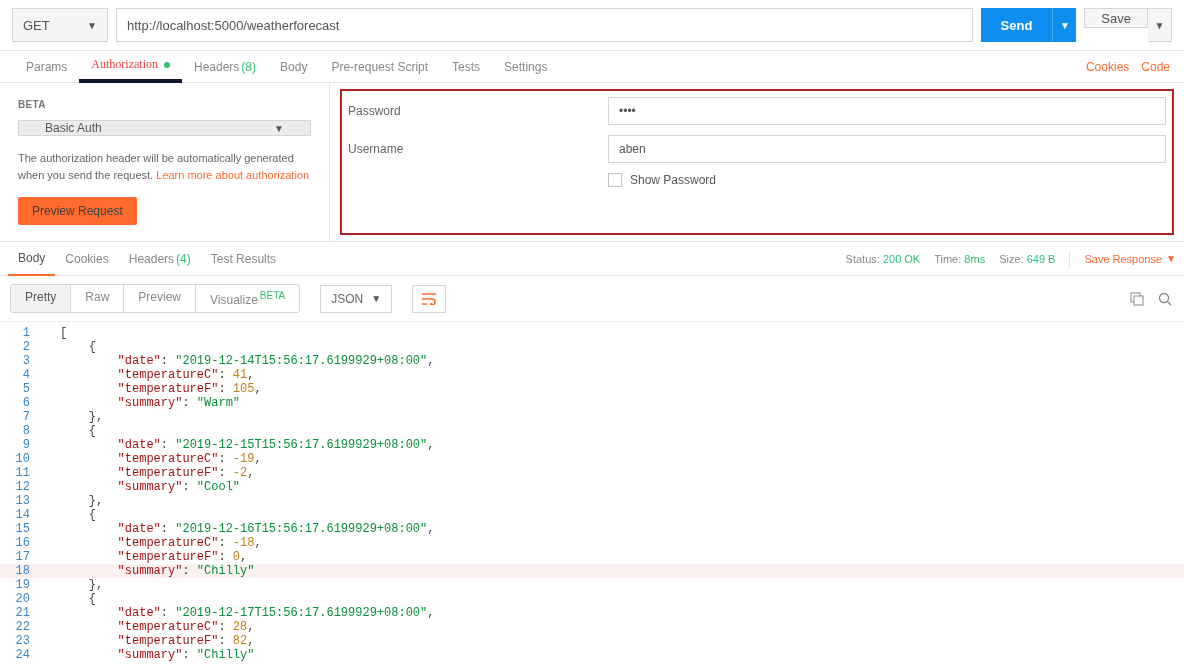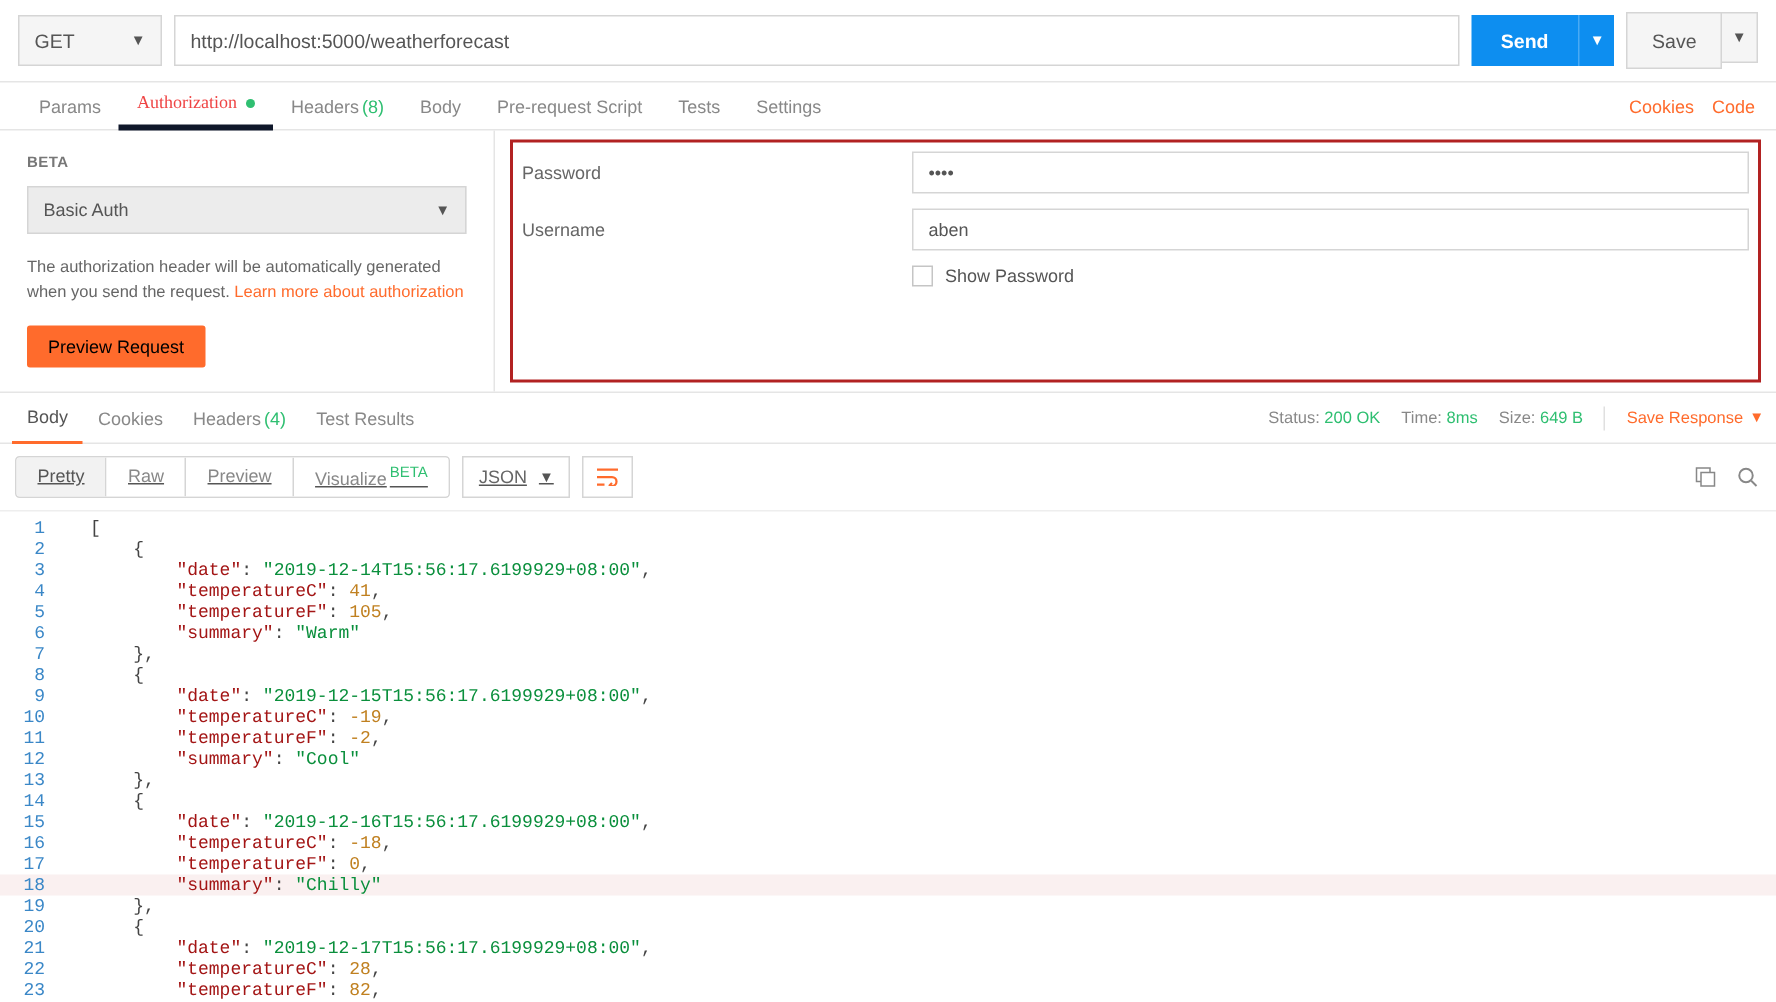--- a/index.html
+++ b/index.html
@@ -2,57 +2,57 @@
 <html><head>
 <meta charset="utf-8">
 <style>
 * { box-sizing: border-box; margin: 0; padding: 0; }
 body { font-family: -apple-system, BlinkMacSystemFont, "Segoe UI", Arial, sans-serif; font-size: 12px; color: #555; background: #fff; }
 .top-bar { display: flex; align-items: center; padding: 8px 12px; border-bottom: 1px solid #e5e5e5; gap: 8px; }
 .method-select { width: 96px; height: 34px; border: 1px solid #d5d5d5; background: #f5f5f5; display: flex; align-items: center; justify-content: space-between; padding: 0 10px; color: #555; font-size: 13px; cursor: pointer; }
 .url-input { flex: 1; height: 34px; border: 1px solid #d5d5d5; padding: 0 10px; font-size: 13px; color: #555; outline: none; }
 .btn-send { background: #0d8ef0; color: #fff; border: none; height: 34px; padding: 0 20px; font-size: 13px; font-weight: 600; cursor: pointer; display: inline-flex; align-items: center; }
 .btn-send-caret { background: #0d8ef0; color:#fff; border:none; border-left: 1px solid rgba(255,255,255,0.25); height: 34px; width: 24px; display:flex; align-items:center; justify-content:center; cursor:pointer; }
-.btn-save { background: #f5f5f5; color: #555; border: 1px solid #d5d5d5; height: 38px; padding: 0 16px; font-size: 13px; cursor: pointer; display:inline-flex; align-items:center; }
+.btn-save { background: #f5f5f5; color: #555; border: 1px solid #d5d5d5; height: 20px; padding: 0 16px; font-size: 13px; cursor: pointer; display:inline-flex; align-items:center; }
 .btn-save-caret { background: #f5f5f5; color:#555; border:1px solid #d5d5d5; border-left:none; height:34px; width:24px; display:flex; align-items:center; justify-content:center; cursor:pointer; }
 
 .tabs-bar { display: flex; align-items: center; padding: 0 14px; border-bottom: 1px solid #e5e5e5; height: 32px; }
 .tab { padding: 0 12px; height: 32px; display: flex; align-items: center; font-size: 12px; color: #888; cursor: pointer; }
 .tab.active { color: #ef4444; border-bottom: 4px solid #0f172a; font-weight: 500; font-family: Liberation Serif, serif; }
 .tab .dot { width: 6px; height: 6px; background: #2fbf71; border-radius: 50%; margin-left: 6px; }
 .tab .count { color: #2fbf71; margin-left: 2px; }
 .tabs-right { margin-left: auto; display: flex; gap: 12px; font-size: 12px; }
 .link-orange { color: #ff6b2c; cursor: pointer; }
 
 .auth-section { display: flex; border-bottom: 1px solid #e5e5e5; }
 .auth-left { width: 330px; padding: 16px 18px; border-right: 1px solid #e5e5e5; }
 .auth-left .label { font-size: 10px; font-weight: 600; color: #777; letter-spacing: 0.3px; margin-bottom: 10px; }
-.type-select { width: 100%; max-width: 296px; height: 32px; border: 1px solid #d5d5d5; background: #ececec; display: flex; align-items: center; justify-content: space-between; padding: 0 10px; color: #555; font-size: 12px; cursor: pointer; margin-bottom: 14px; }
+.type-select { width: 100%; max-width: 296px; height: 16px; border: 1px solid #d5d5d5; background: #ececec; display: flex; align-items: center; justify-content: space-between; padding: 0 26px; color: #555; font-size: 12px; cursor: pointer; margin-bottom: 14px; }
 .auth-help { font-size: 11px; color: #666; line-height: 1.5; margin-bottom: 14px; }
 .auth-help a { color: #ff6b2c; text-decoration: none; cursor: pointer; }
-.btn-preview { background: #ff6b2c; color: #000000; border: none; height: 28px; padding: 0 14px; font-size: 12px; cursor: pointer; border-radius: 2px; }
+.btn-preview { background: #ff6b2c; color: #404040; border: none; height: 28px; padding: 0 14px; font-size: 12px; cursor: pointer; border-radius: 2px; }
 
 .auth-right { flex: 1; padding: 14px 18px 18px 18px; position: relative; }
 .highlight-box { position: absolute; inset: 6px 10px; border: 2px solid #b22222; pointer-events:none; }
 .form-row { display: flex; align-items: center; margin-bottom: 10px; }
 .form-row .lbl { width: 260px; font-size: 12px; color: #666; }
 .form-row .inp { flex: 1; height: 28px; border: 1px solid #d5d5d5; padding: 0 10px; font-size: 12px; color: #555; outline: none; }
 .check-row { display: flex; align-items: center; margin-left: 260px; gap: 8px; margin-top: 6px; }
 .checkbox { width: 14px; height: 14px; border: 1px solid #c5c5c5; background: #fff; cursor: pointer; }
 
 .resp-tabs { display:flex; align-items:center; padding: 0 8px; border-bottom: 1px solid #e5e5e5; height: 34px; }
 .resp-tab { padding: 0 10px; font-size: 12px; color: #888; cursor:pointer; height: 34px; display:flex; align-items:center; }
 .resp-tab.active { color:#555; border-bottom: 2px solid #ff6b2c; font-weight:500; }
 .resp-tab .count { color:#2fbf71; margin-left: 2px; }
 .resp-meta { margin-left: auto; display:flex; align-items:center; gap: 14px; font-size: 11px; color: #888; }
 .resp-meta .val { color:#2fbf71; }
 .vsep { width:1px; height:16px; background:#e0e0e0; }
 .save-resp { color:#ff6b2c; font-weight:500; cursor:pointer; display:flex; align-items:center; gap:4px; }
 
-.view-bar { display:flex; align-items:center; padding: 8px 10px; gap: 8px; border-bottom: 1px solid #eee; text-decoration: underline; }
+.view-bar { display:flex; align-items:center; padding: 8px 10px; gap: 20px; border-bottom: 1px solid #eee; }
 .pill-group { display:flex; border:1px solid #d5d5d5; border-radius:3px; overflow:hidden; }
 .pill { padding: 5px 14px; font-size:12px; color:#888; background:#fff; cursor:pointer; border-right:1px solid #d5d5d5; }
 .pill:last-child { border-right:none; }
 .pill.active { background:#f2f2f2; color:#555; }
 .pill .beta { font-size: 10px; color:#2fbf71; vertical-align:super; margin-left:2px;}
 .fmt-select { display:flex; align-items:center; border:1px solid #d5d5d5; height:28px; padding: 0 10px; gap:8px; font-size:12px; color:#666; cursor:pointer; background:#fff; }
 .wrap-btn { width:34px; height:28px; border:1px solid #d5d5d5; display:flex; align-items:center; justify-content:center; background:#fff; cursor:pointer; }
 .wrap-icon { width:16px; height: 12px; }
 .view-right { margin-left:auto; display:flex; gap:10px; color:#888; }
 .icon-btn { cursor:pointer; width: 18px; height: 18px; display:flex; align-items:center; justify-content:center; }

